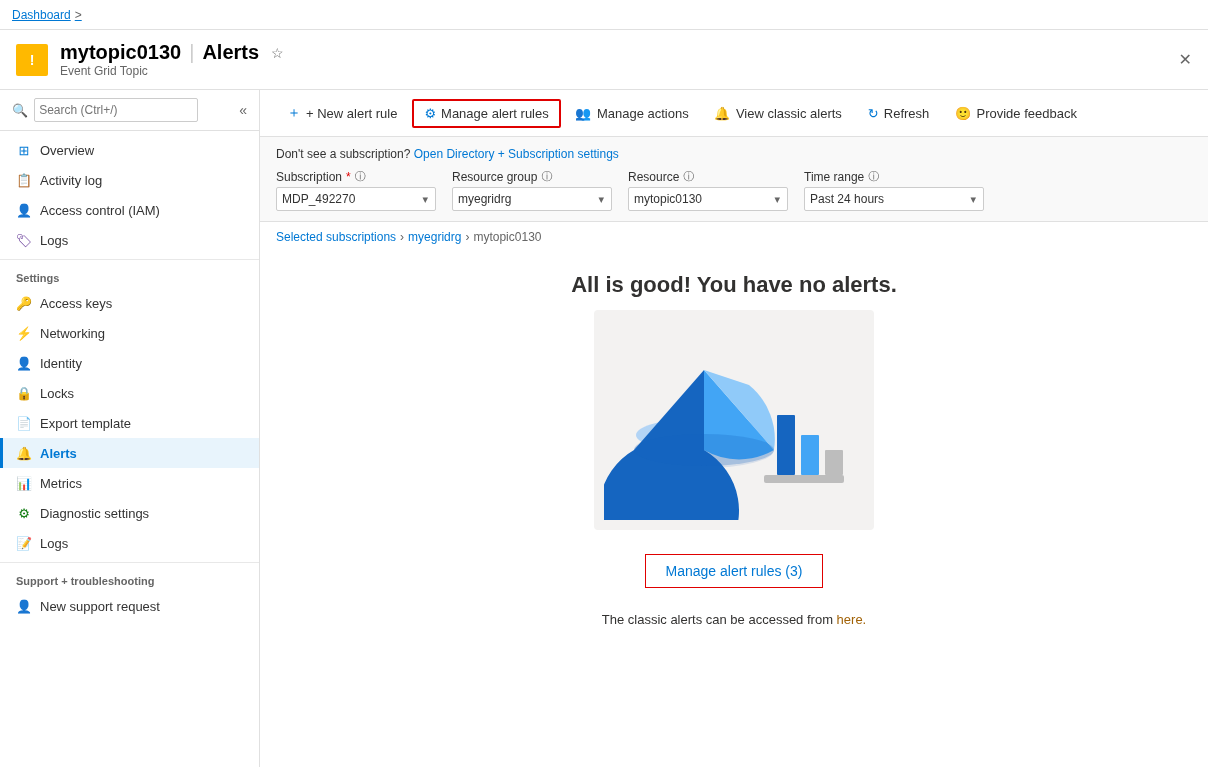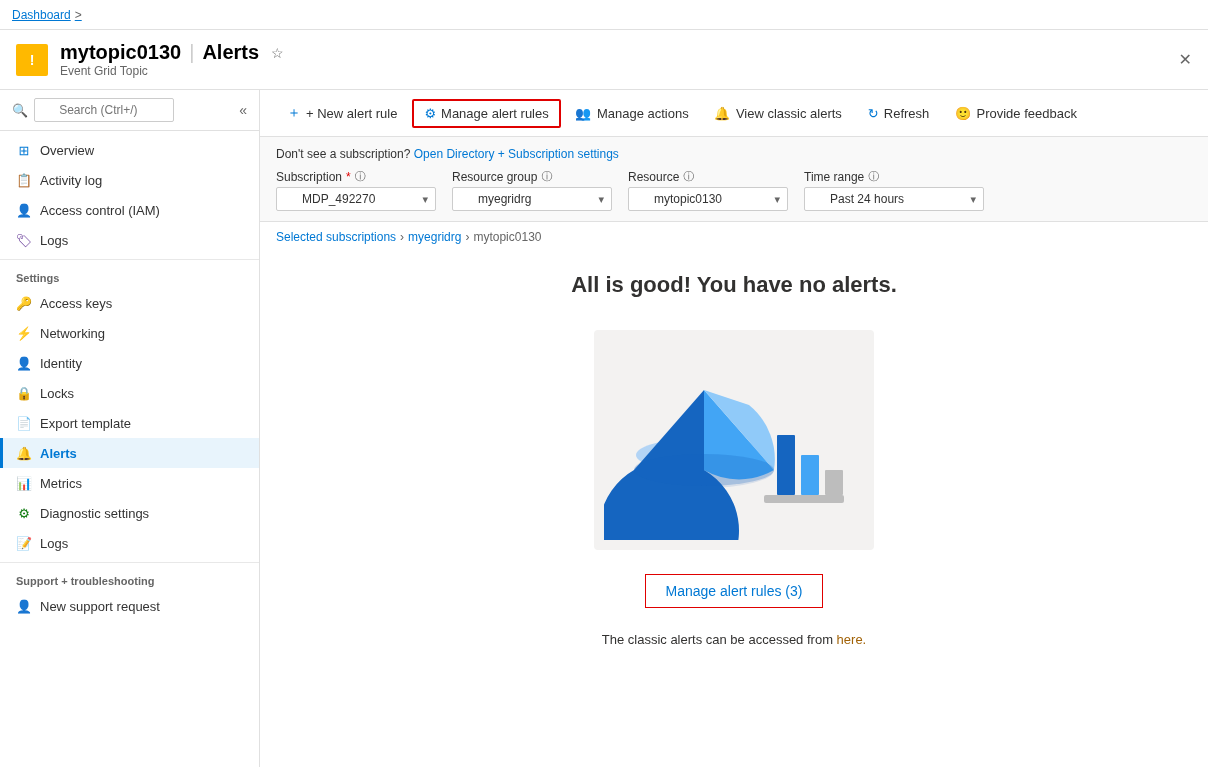--- a/index.html
+++ b/index.html
@@ -46,33 +46,33 @@
 
     
     .filter-bar { background: #f9f9f9; padding: 10px 16px; border-bottom: 1px solid #e0e0e0; }
     .filter-bar-notice { font-size: 12px; color: #333; margin-bottom: 8px; }
     .filter-bar-notice a { color: #0078d4; text-decoration: none; }
     .filter-row { display: flex; gap: 16px; flex-wrap: wrap; }
     .filter-group { display: flex; flex-direction: column; gap: 3px; }
     .filter-label { font-size: 12px; color: #333; display: flex; align-items: center; gap: 4px; }
     .filter-label .required { color: #e00000; }
     .filter-label .info-icon { color: #666; font-size: 11px; cursor: pointer; }
-    .filter-select { border: 1px solid #ccc; border-radius: 2px; padding: 4px 24px 4px 25px; font-size: 12px; background: #fff; cursor: pointer; appearance: none; -webkit-appearance: none; min-width: 160px; color: #333; position: relative; }
+    .filter-select { border: 1px solid #ccc; border-radius: 2px; padding: 4px 24px 4px 5px; font-size: 12px; background: #fff; cursor: pointer; appearance: none; -webkit-appearance: none; min-width: 160px; color: #333; position: relative; }
     .select-wrapper { position: relative; display: inline-block; }
     .select-wrapper::after { content: '▾'; position: absolute; right: 8px; top: 50%; transform: translateY(-50%); pointer-events: none; color: #666; font-size: 11px; }
 
     
     .nav-breadcrumb { padding: 8px 16px; display: flex; align-items: flex-end; gap: 4px; font-size: 12px; }
     .nav-breadcrumb a { color: #0078d4; text-decoration: none; }
     .nav-breadcrumb-sep { color: #666; }
     .nav-breadcrumb-current { color: #666; }
 
     
     .content-area { padding: 20px; display: flex; flex-direction: column; align-items: center; justify-content: flex-start; }
-    .no-alerts-title { font-size: 22px; font-weight: 600; color: #323130; margin-bottom: 32px; text-align: center; }
+    .no-alerts-title { font-size: 22px; font-weight: 600; color: #323130; margin-bottom: 12px; text-align: center; }
 
     
     .illustration { width: 280px; height: 220px; background: #f3f2f1; border-radius: 4px; display: flex; align-items: center; justify-content: center; margin-bottom: 24px; overflow: hidden; }
 
     
     .manage-alert-link { border: 1px solid #e00000; padding: 8px 20px; color: #0078d4; font-size: 14px; cursor: pointer; background: #fff; text-decoration: none; display: inline-block; margin-bottom: 24px; }
 
     .classic-alerts-text { font-size: 13px; color: #0078d4; text-align: center; }
     .classic-alerts-text span { color: #323130; }
     .classic-alerts-text a { color: #a16207; text-decoration: none; }
@@ -101,21 +101,21 @@
     <div style="font-size:12px;color:#666;">Event Grid Topic</div>
   </div>
   <span class="close-icon">✕</span>
 </div>
 
 <div class="layout">
 
   <div class="sidebar">
     <div class="sidebar-search">
       <span style="color:#666;font-size:13px;">🔍</span>
-      <input type="text" style="border: 1px solid rgb(204, 204, 204); border-radius: 2px; padding: 4px 24px; font-size: 12px; width: 140px; outline: none;" placeholder="Search (Ctrl+/)">
+      <input type="text" style="border: 1px solid rgb(204, 204, 204); border-radius: 2px; padding: 4px 4px; font-size: 12px; width: 164px; outline: none;" placeholder="Search (Ctrl+/)">
       <span class="sidebar-collapse">«</span>
     </div>
 
     <div class="sidebar-nav">
 
       <div class="sidebar-item">
         <span class="sidebar-icon" style="color:#0078d4;">⊞</span>
         <span>Overview</span>
       </div>
 

